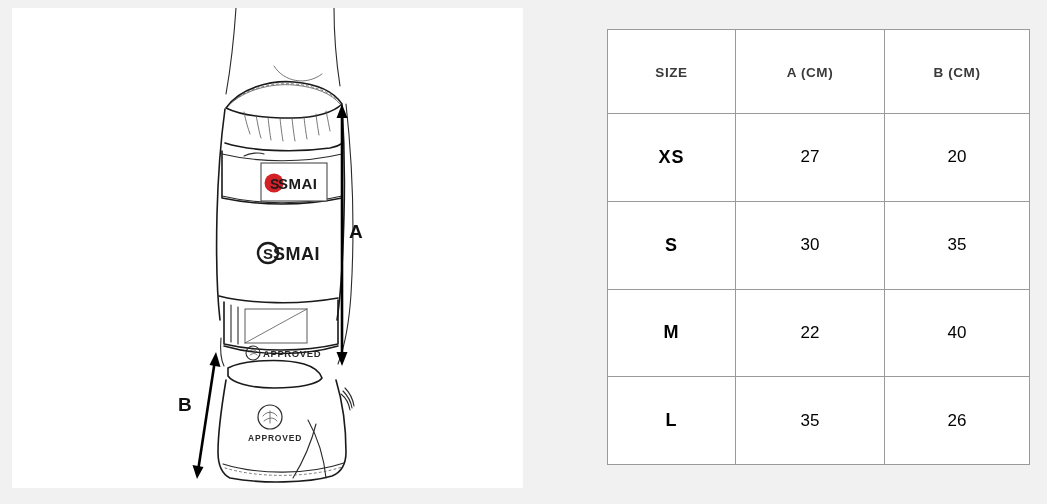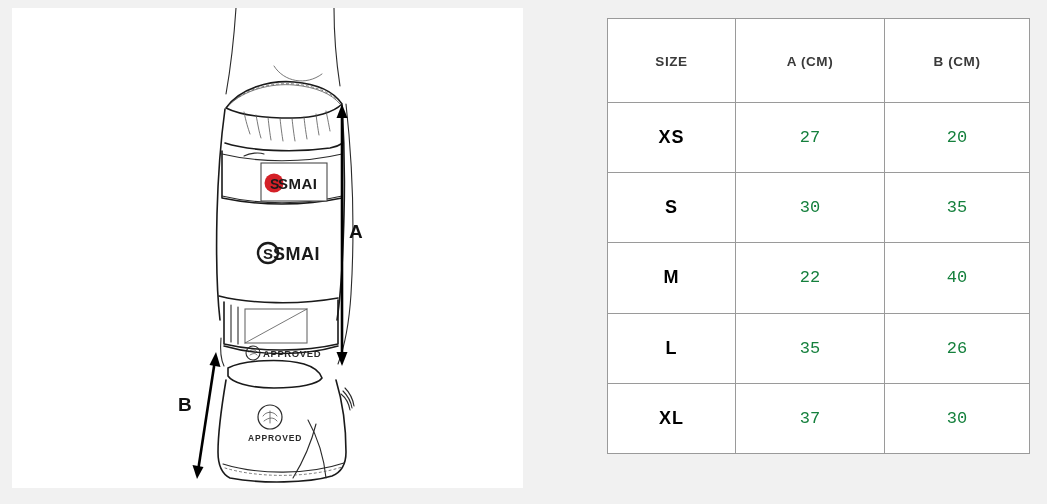--- a/index.html
+++ b/index.html
@@ -21,21 +21,21 @@
     position: absolute;
     left: 12px; top: 8px;
     width: 511px; height: 480px;
     background: #ffffff;
   }
   #diagram-svg { display: block; width: 511px; height: 480px; }
 
   
   #size-table-wrap {
     position: absolute;
-    left: 607px; top: 18px;
+    left: 607px; top: 29px;
     width: 422px; height: 436px;
     background: #ffffff;
   }
   table.size-table {
     width: 100%; height: 100%;
     border-collapse: collapse;
     background: #ffffff;
     table-layout: fixed;
   }
   table.size-table th,
@@ -60,22 +60,21 @@
   }
   .size-cell {
     font-size: 18px;
     font-weight: bold;
     letter-spacing: 1px;
     color: #000000;
   }
   .value-cell {
     font-size: 17px;
     font-weight: normal;
-    color: #15803d;
-    font-family: Liberation Mono, monospace;
+    color: #000000;
   }
 
   
   .dim-label { font-family: "Liberation Sans", sans-serif; font-size: 19px; font-weight: bold; fill: #111; }
   .brand-text { font-family: "Liberation Sans", sans-serif; font-weight: bold; fill: #1a1a1a; }
   .approved-text { font-family: "Liberation Sans", sans-serif; font-weight: bold; fill: #2a2a2a; }
   .ln { fill: none; stroke: #1a1a1a; stroke-width: 1.6; stroke-linecap: round; stroke-linejoin: round; }
   .ln-thin { fill: none; stroke: #2a2a2a; stroke-width: 1.1; stroke-linecap: round; stroke-linejoin: round; }
   .ln-hair { fill: none; stroke: #555; stroke-width: 0.8; stroke-linecap: round; }
   .arrow { fill: none; stroke: #000; stroke-width: 2.6; stroke-linecap: butt; }
@@ -235,22 +234,17 @@
         <tr>
           <td><span class="size-cell">M</span></td>
           <td><span class="value-cell">22</span></td>
           <td><span class="value-cell">40</span></td>
         </tr>
         <tr>
           <td><span class="size-cell">L</span></td>
           <td><span class="value-cell">35</span></td>
           <td><span class="value-cell">26</span></td>
         </tr>
-        <tr>
-          <td><span class="size-cell">XL</span></td>
-          <td><span class="value-cell">37</span></td>
-          <td><span class="value-cell">30</span></td>
-        </tr>
       </tbody>
     </table>
   </div>
 
 </div>
 
 </body></html>

